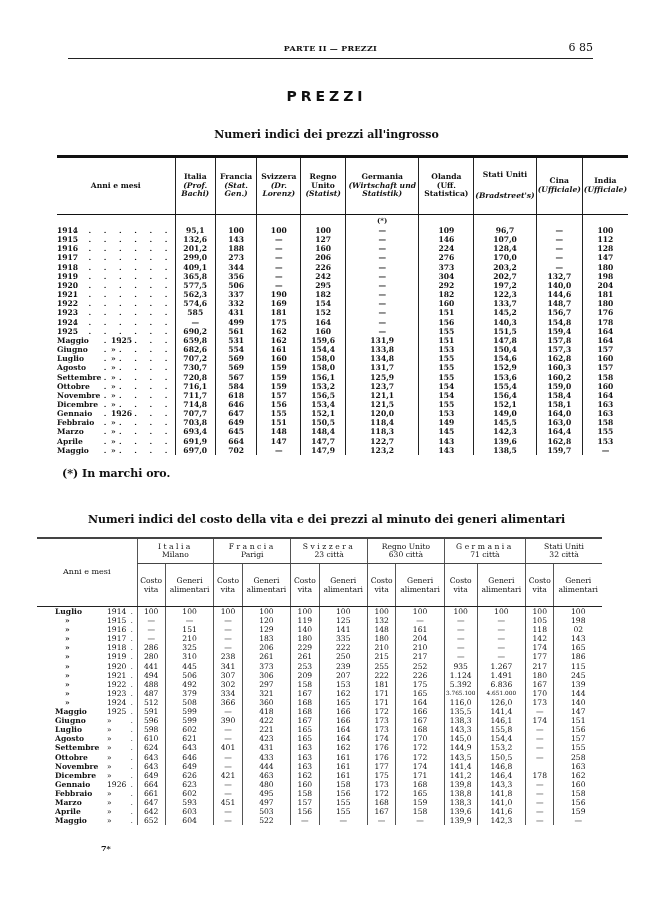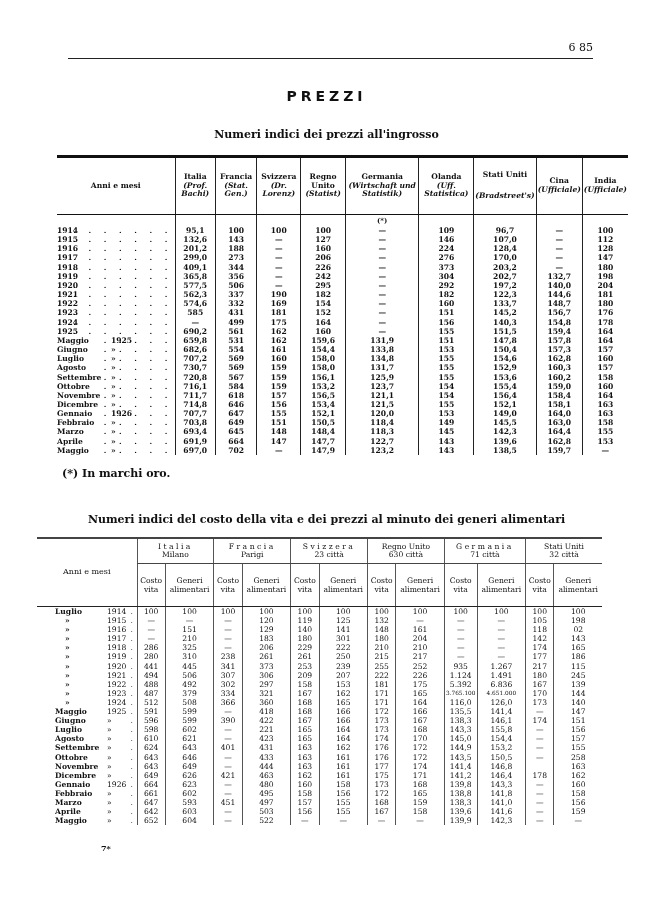--- a/index.html
+++ b/index.html
@@ -43,20 +43,21 @@
   #t2 th.first, #t2 td.first { border-left: none; }
   #t2 tbody td { text-align: center; padding: 0; height: 9.1px; line-height: 9.1px; white-space: nowrap; }
   #t2 tbody td.lbl { text-align: left; padding-left: 18px; font-weight: bold; }
   #t2 tbody td.yr2 { text-align: center; }
   .foot2 { position: absolute; left: 101px; top: 843px; font-size: 8px; font-weight: bold; }
 </style>
 </head>
 <body>
 
 <div class="running-head">
+  <div class="center">PARTE II — PREZZI</div>
   <div class="pageno">6 85</div>
 </div>
 
 <div class="main-title">PREZZI</div>
 <div class="t1-title">Numeri indici dei prezzi all'ingrosso</div>
 
 <table id="t1">
   <colgroup>
     <col style="width:118px">
       <col>
@@ -87,21 +88,21 @@
         <th>
           <div>Regno Unito</div>
           <div style="font-style: italic;">(Statist)</div>
         </th>
         <th>
           <div>Germania</div>
           <div style="font-style: italic;">(Wirtschaft und Statistik)</div>
         </th>
         <th>
           <div>Olanda</div>
-          <div style="font-style: italic;">(Uff. Statistica)</div>
+          <div style="">(Uff. Statistica)</div>
         </th>
         <th>
           <div>Stati Uniti</div>
           <div style="font-style: italic; margin-top: 12px;">(Bradstreet's)</div>
         </th>
         <th>
           <div>Cina</div>
           <div style="font-style: italic;">(Ufficiale)</div>
         </th>
         <th>
@@ -539,21 +540,21 @@
         <td>02</td>
       </tr>
       <tr>
         <td class="lbl first"><span style="display: inline-block; width: 42px; padding-left: 10px;">»</span><span style="font-weight: normal;">1917</span></td>
         <td class="yr2" style="border-left: none;">.</td>
         <td>—</td>
         <td>210</td>
         <td>—</td>
         <td>183</td>
         <td>180</td>
-        <td>301</td>
+        <td>335</td>
         <td>180</td>
         <td>204</td>
         <td>—</td>
         <td>—</td>
         <td>142</td>
         <td>143</td>
       </tr>
       <tr>
         <td class="lbl first"><span style="display: inline-block; width: 42px; padding-left: 10px;">»</span><span style="font-weight: normal;">1918</span></td>
         <td class="yr2" style="border-left: none;">.</td>

